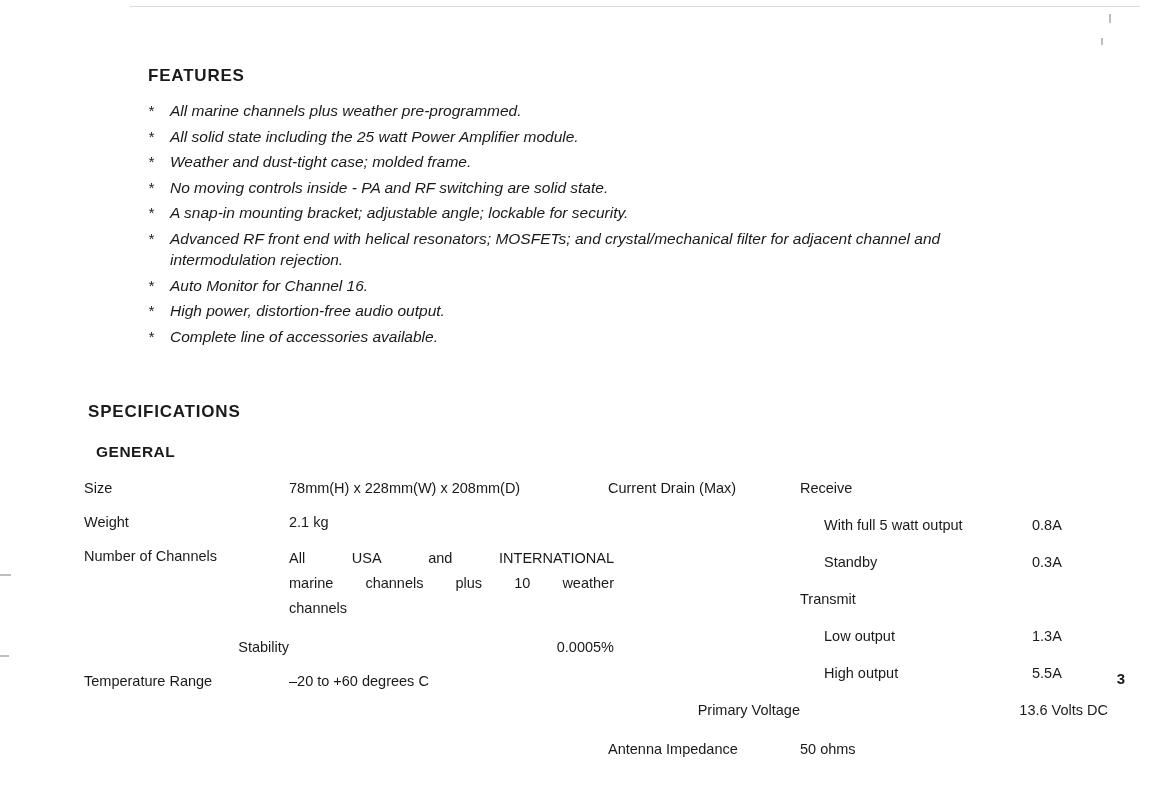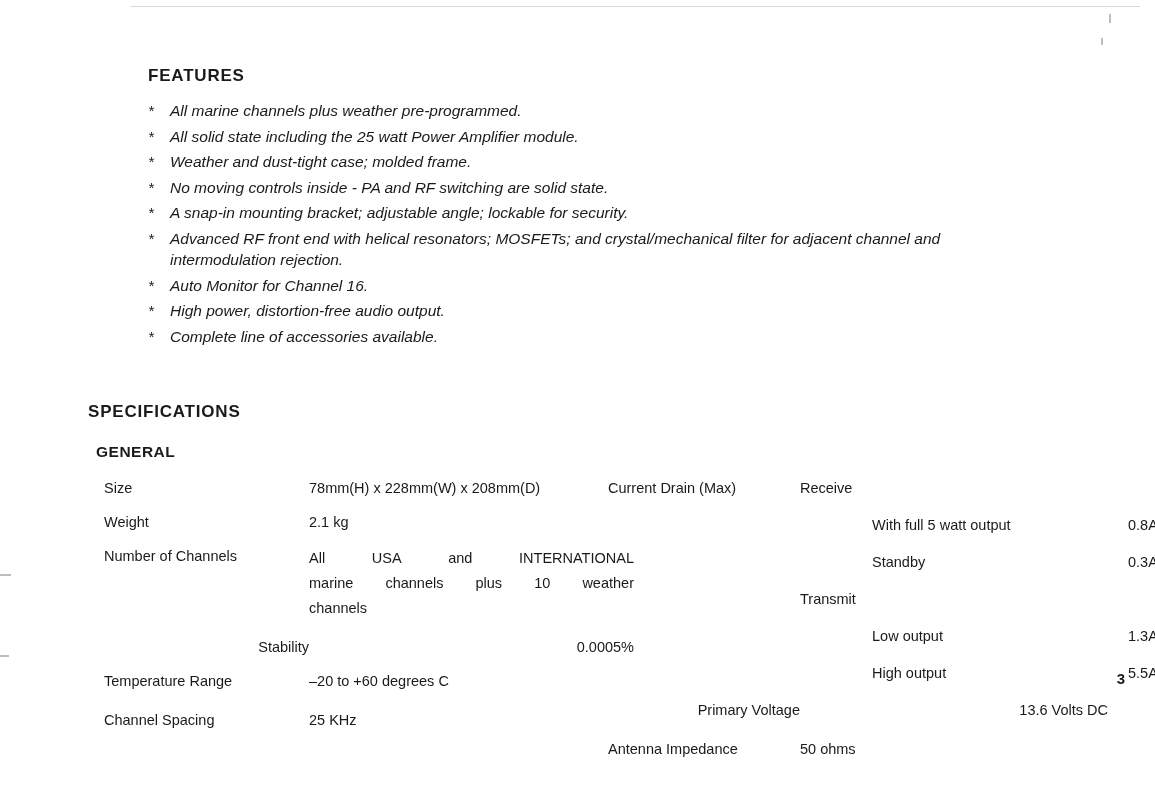--- a/index.html
+++ b/index.html
@@ -86,21 +86,21 @@
     position: absolute;
     left: 96px;
     top: 443px;
     font-size: 15.5px;
     font-weight: bold;
     letter-spacing: 0.5px;
   }
 
   .spec-col-left {
     position: absolute;
-    left: 104px;
+    left: 84px;
     top: 478px;
     width: 530px;
   }
   .spec-col-right {
     position: absolute;
     left: 608px;
     top: 478px;
     width: 500px;
   }
 
@@ -136,21 +136,20 @@
   }
 
   .right-label { flex: 0 0 192px; }
   .right-value { flex: 1 1 auto; }
 
   .sub-row {
     display: flex;
     align-items: center;
     margin-bottom: 14px;
     padding-left: 0px;
-    gap: 48px;
   }
   .sub-indent { flex: 0 0 192px; }
   .sub-name {
     flex: 0 0 208px;
     font-size: 14.5px;
     padding-left: 24px;
     line-height: 20px;
   }
   .sub-val {
     font-size: 14.5px;
@@ -249,24 +248,20 @@
       </span>
     </div>
     <div class="spec-row" style="margin-top:16px;text-align:right;">
       <span class="spec-label left-label">Stability</span>
       <span class="spec-value left-value">0.0005%</span>
     </div>
     <div class="spec-row" style="margin-bottom:19px;">
       <span class="spec-label left-label">Temperature Range</span>
       <span class="spec-value left-value">–20 to +60 degrees C</span>
     </div>
-    <div class="spec-row">
-      <span class="spec-label left-label">Channel Spacing</span>
-      <span class="spec-value left-value">25 KHz</span>
-    </div>
   </div>
 
   <div class="spec-col-right">
     <div class="spec-row" style="margin-bottom:17px;">
       <span class="spec-label right-label">Current Drain (Max)</span>
       <span class="spec-value right-value">Receive</span>
     </div>
     <div class="sub-row" style="margin-bottom:17px;">
       <span class="sub-indent"></span>
       <span class="sub-name">With full 5 watt output</span>

